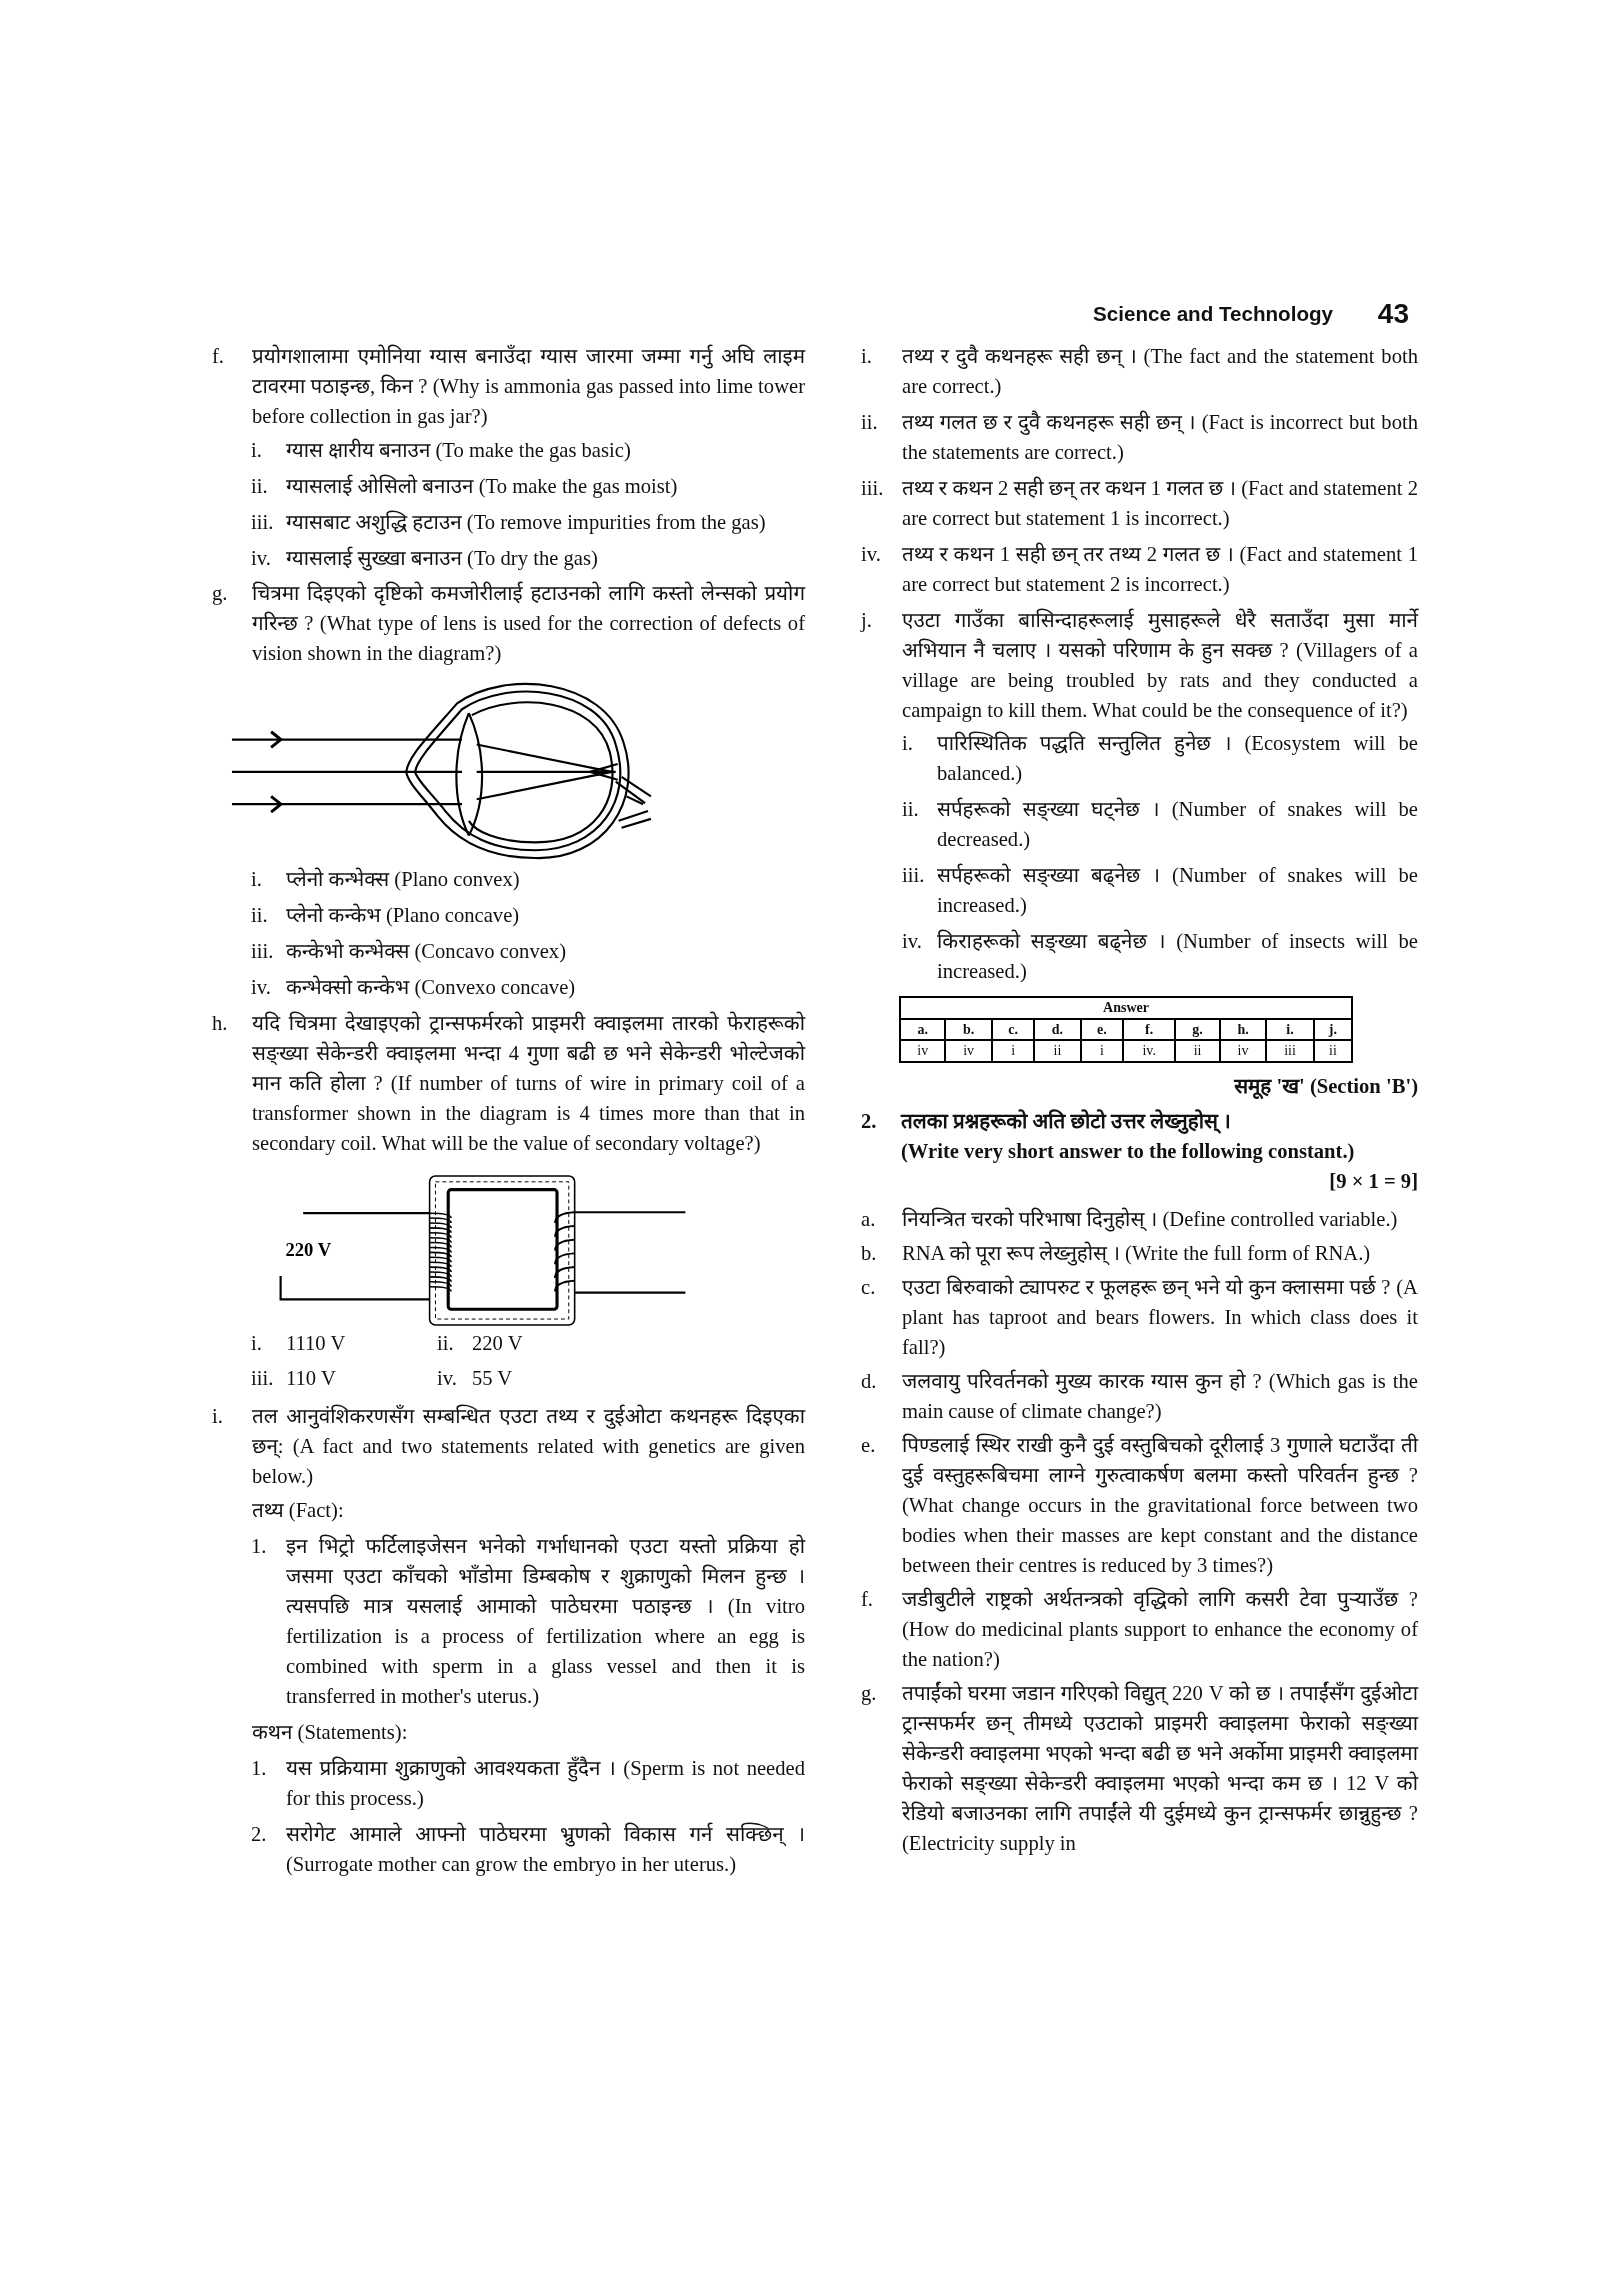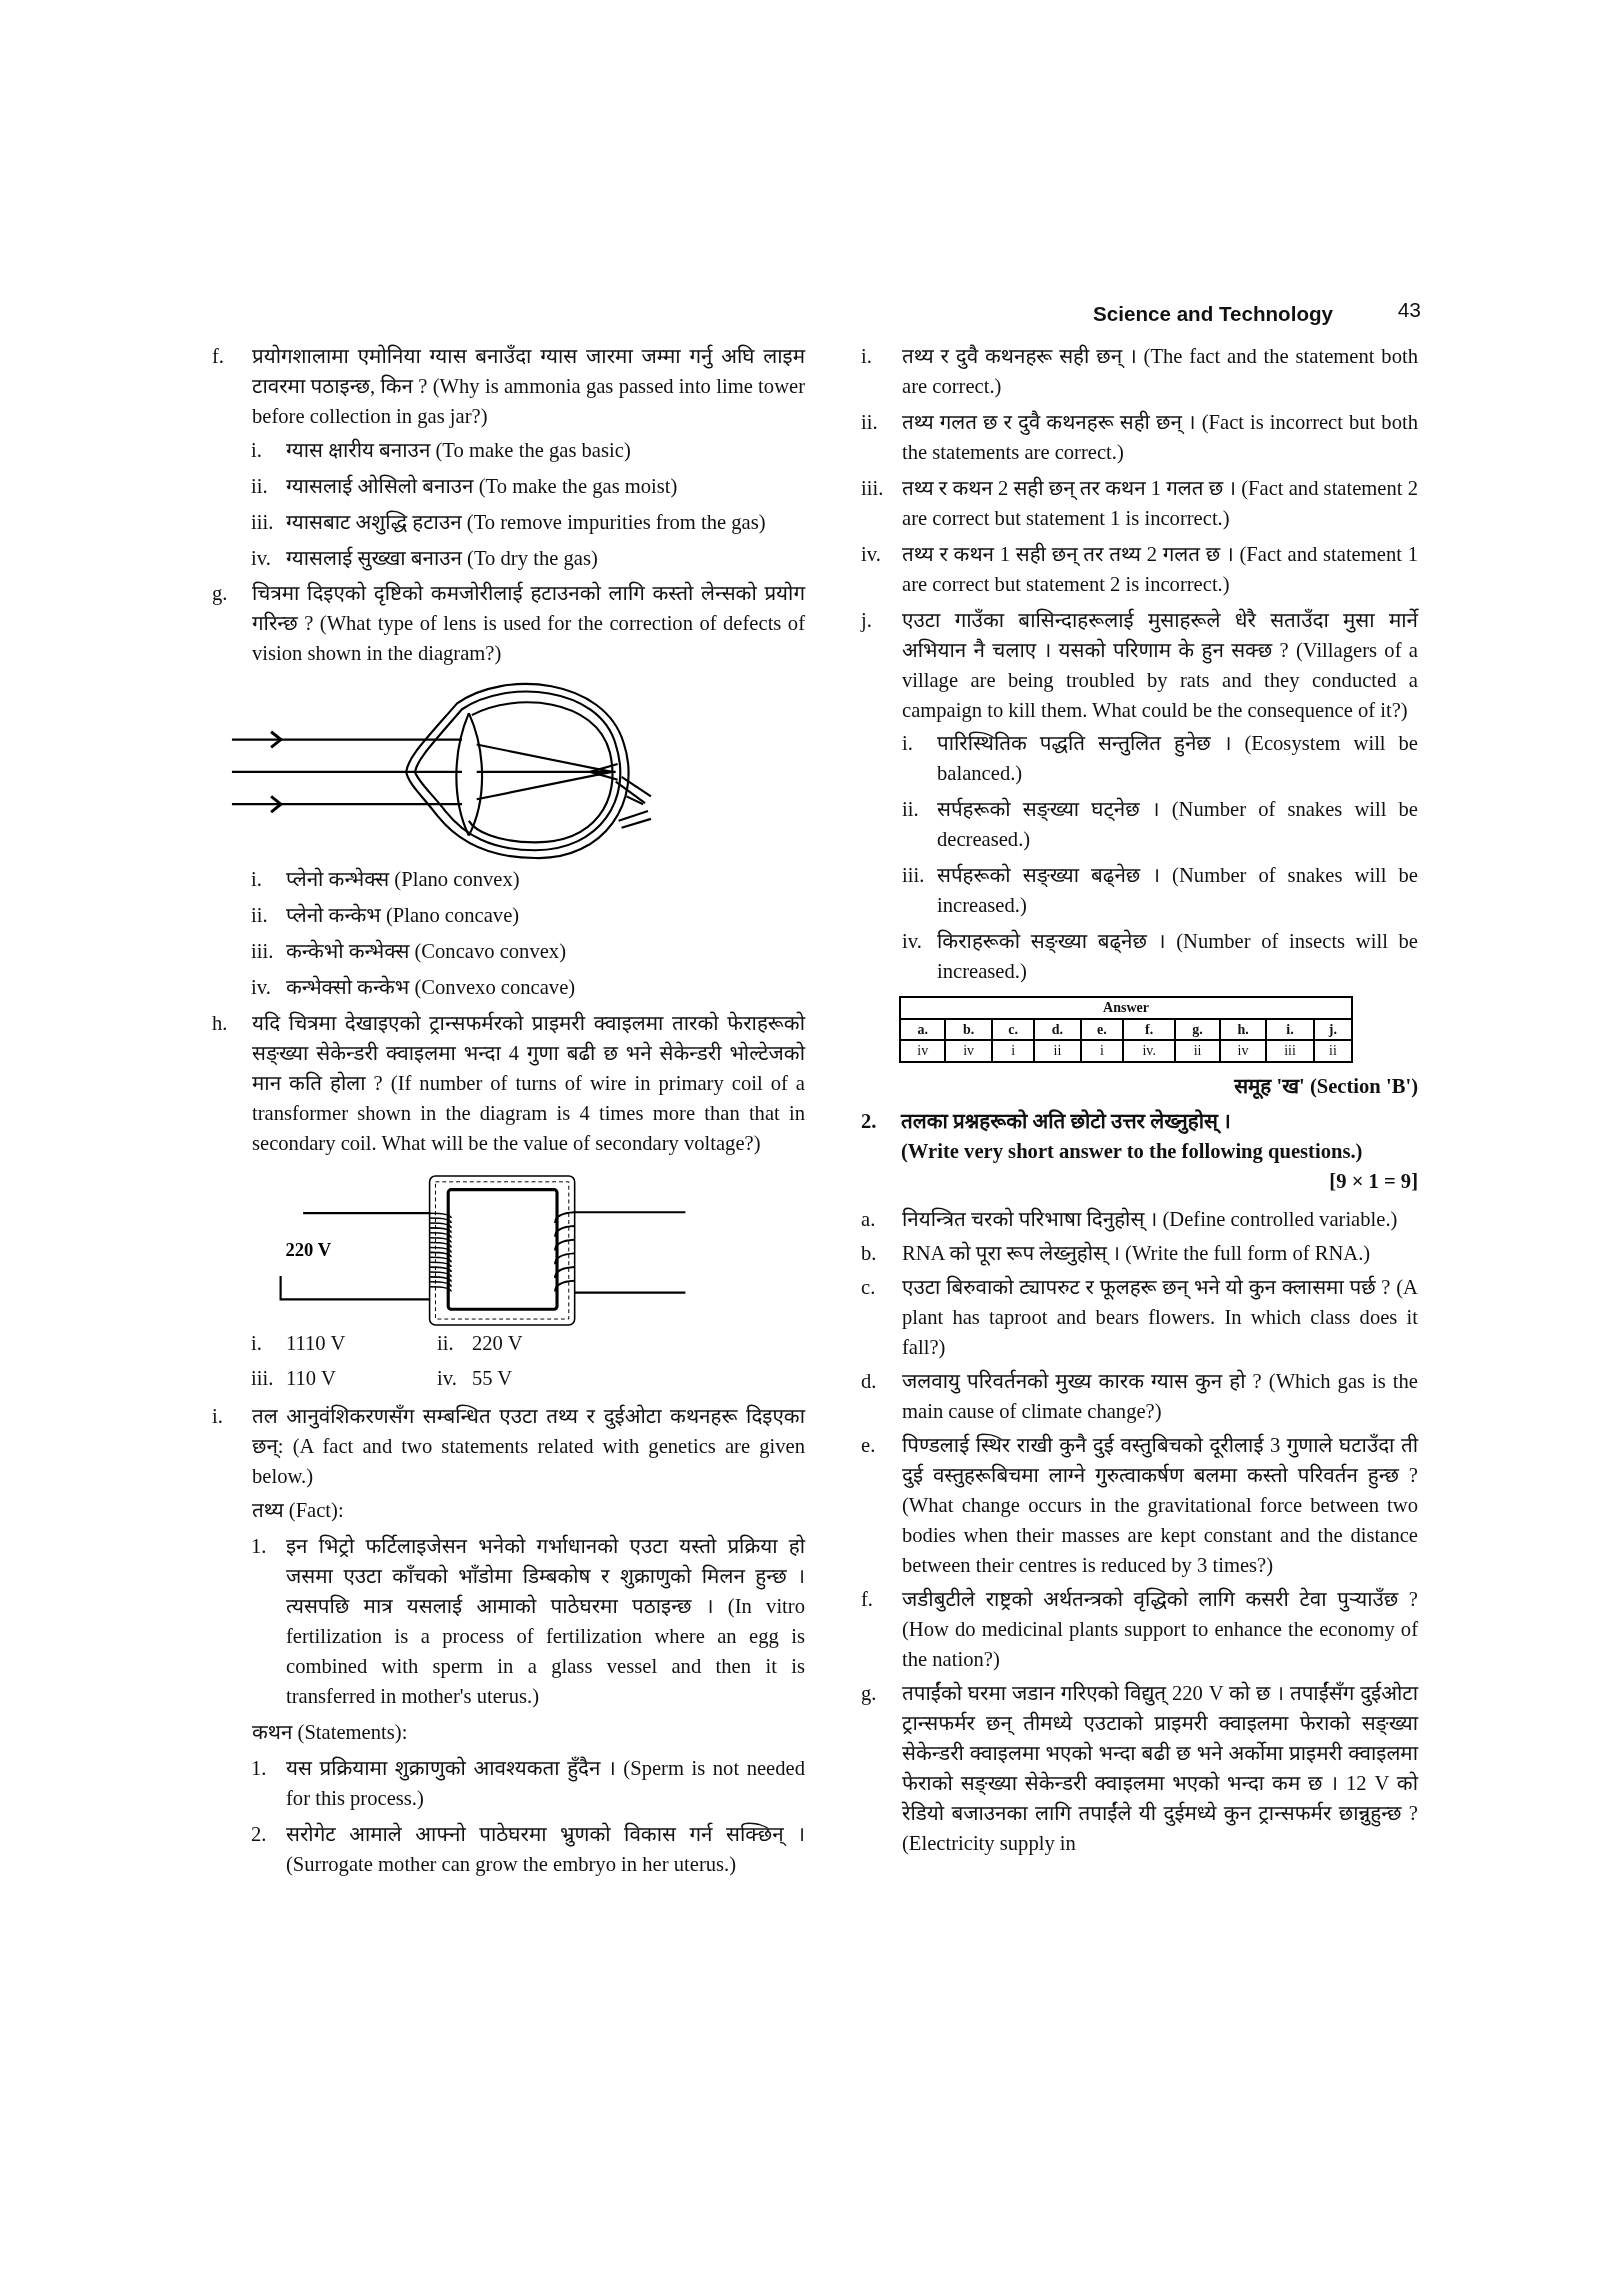--- a/index.html
+++ b/index.html
@@ -2,21 +2,21 @@
 <html><head>
 <meta charset="utf-8">
 <style>
   html, body { margin: 0; padding: 0; background: #ffffff; }
   body { width: 1621px; height: 2293px; position: relative; overflow: hidden; color: #111; }
   .page { position: absolute; left: 0; top: 0; width: 1621px; height: 2293px; }
   .sans { font-family: "Liberation Sans", "DejaVu Sans", sans-serif; }
 
   .header { position: absolute; top: 302px; left: 1068px; width: 353px; height: 29px; }
   .header .title { position: absolute; right: 88px; top: 0; font-size: 20.6px; font-weight: bold; }
-  .header .pageno { position: absolute; right: 0; top: -3.9px; font-size: 21px; font-weight: normal; }
+  .header .pageno { position: absolute; right: 12px; top: -3.9px; font-size: 28px; font-weight: bold; }
 
   .col { position: absolute; font-family: "Liberation Serif", "DejaVu Serif", serif; font-size: 20.6px; line-height: 30px; text-align: justify; }
   .col.left { left: 212px; top: 341px; width: 593px; }
   .col.right { left: 861px; top: 341px; width: 557px; }
 
   .q { position: relative; padding-left: 40px; margin-bottom: 3.9px; }
   .q > .lbl { position: absolute; left: 0; top: 0; }
   .opt { position: relative; padding-left: 74px; margin-bottom: 5.9px; }
   .opt > .lbl { position: absolute; left: 39px; top: 0; }
   .ropt { position: relative; padding-left: 41px; margin-bottom: 5.9px; }
@@ -220,21 +220,21 @@
         <td>ii</td>
       </tr>
     </tbody>
       </table>
 
     <div class="section-title">समूह 'ख' (Section 'B')</div>
 
     <div class="q2">
       <span class="lbl">2.</span>
       <div>तलका प्रश्नहरूको अति छोटो उत्तर लेख्नुहोस् ।</div>
-      <div>(Write very short answer to the following questions.)</div>
+      <div>(Write very short answer to the following constant.)</div>
     </div>
     <div class="marks">[9 × 1 = 9]</div>
 
     <div class="q" style="padding-left:41px;"><span class="lbl">a.</span><span>नियन्त्रित चरको परिभाषा दिनुहोस् । (Define controlled variable.)</span></div>
     <div class="q" style="padding-left:41px;"><span class="lbl">b.</span><span>RNA को पूरा रूप लेख्नुहोस् । (Write the full form of RNA.)</span></div>
     <div class="q" style="padding-left:41px;"><span class="lbl">c.</span><span>एउटा बिरुवाको ट्यापरुट र फूलहरू छन् भने यो कुन क्लासमा पर्छ ? (A plant has taproot and bears flowers. In which class does it fall?)</span></div>
     <div class="q" style="padding-left:41px;"><span class="lbl">d.</span><span>जलवायु परिवर्तनको मुख्य कारक ग्यास कुन हो ? (Which gas is the main cause of climate change?)</span></div>
     <div class="q" style="padding-left:41px;"><span class="lbl">e.</span><span>पिण्डलाई स्थिर राखी कुनै दुई वस्तुबिचको दूरीलाई 3 गुणाले घटाउँदा ती दुई वस्तुहरूबिचमा लाग्ने गुरुत्वाकर्षण बलमा कस्तो परिवर्तन हुन्छ ? (What change occurs in the gravitational force between two bodies when their masses are kept constant and the distance between their centres is reduced by 3 times?)</span></div>
     <div class="q" style="padding-left:41px;"><span class="lbl">f.</span><span>जडीबुटीले राष्ट्रको अर्थतन्त्रको वृद्धिको लागि कसरी टेवा पुऱ्याउँछ ? (How do medicinal plants support to enhance the economy of the nation?)</span></div>
     <div class="q" style="padding-left:41px;"><span class="lbl">g.</span><span>तपाईंको घरमा जडान गरिएको विद्युत् 220 V को छ । तपाईंसँग दुईओटा ट्रान्सफर्मर छन् तीमध्ये एउटाको प्राइमरी क्वाइलमा फेराको सङ्ख्या सेकेन्डरी क्वाइलमा भएको भन्दा बढी छ भने अर्कोमा प्राइमरी क्वाइलमा फेराको सङ्ख्या सेकेन्डरी क्वाइलमा भएको भन्दा कम छ । 12 V को रेडियो बजाउनका लागि तपाईंले यी दुईमध्ये कुन ट्रान्सफर्मर छान्नुहुन्छ ? (Electricity supply in</span></div>

